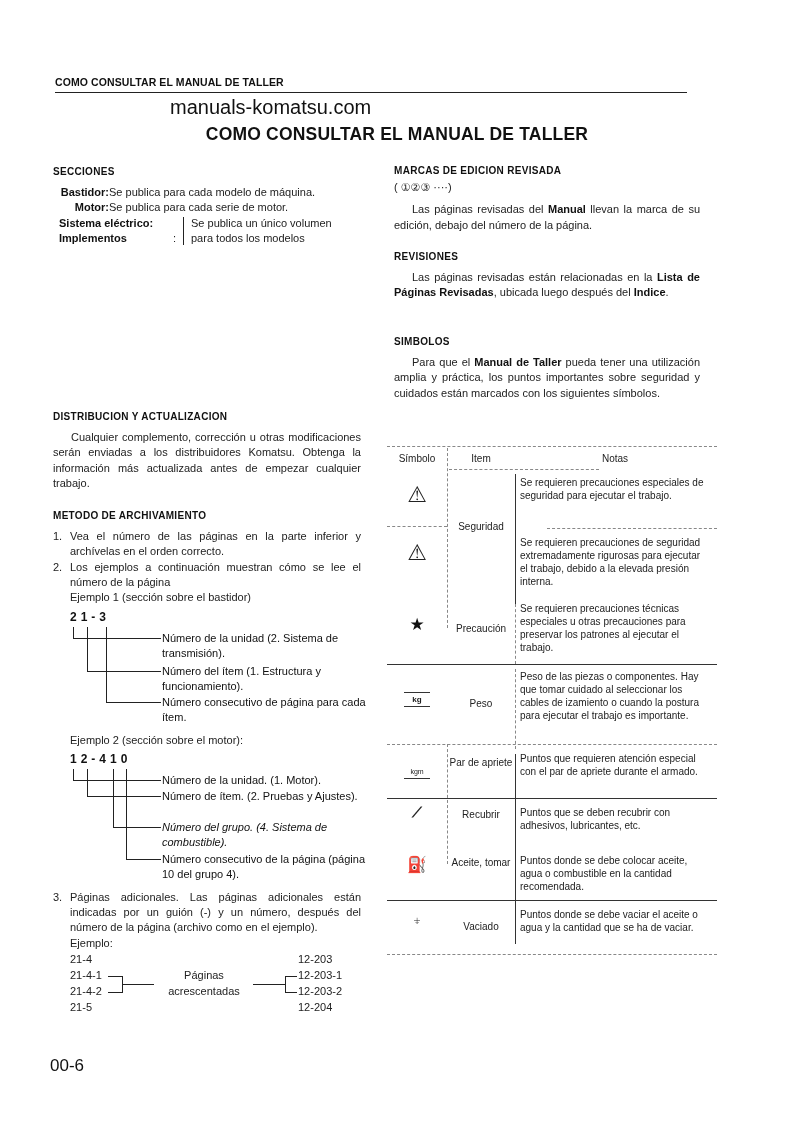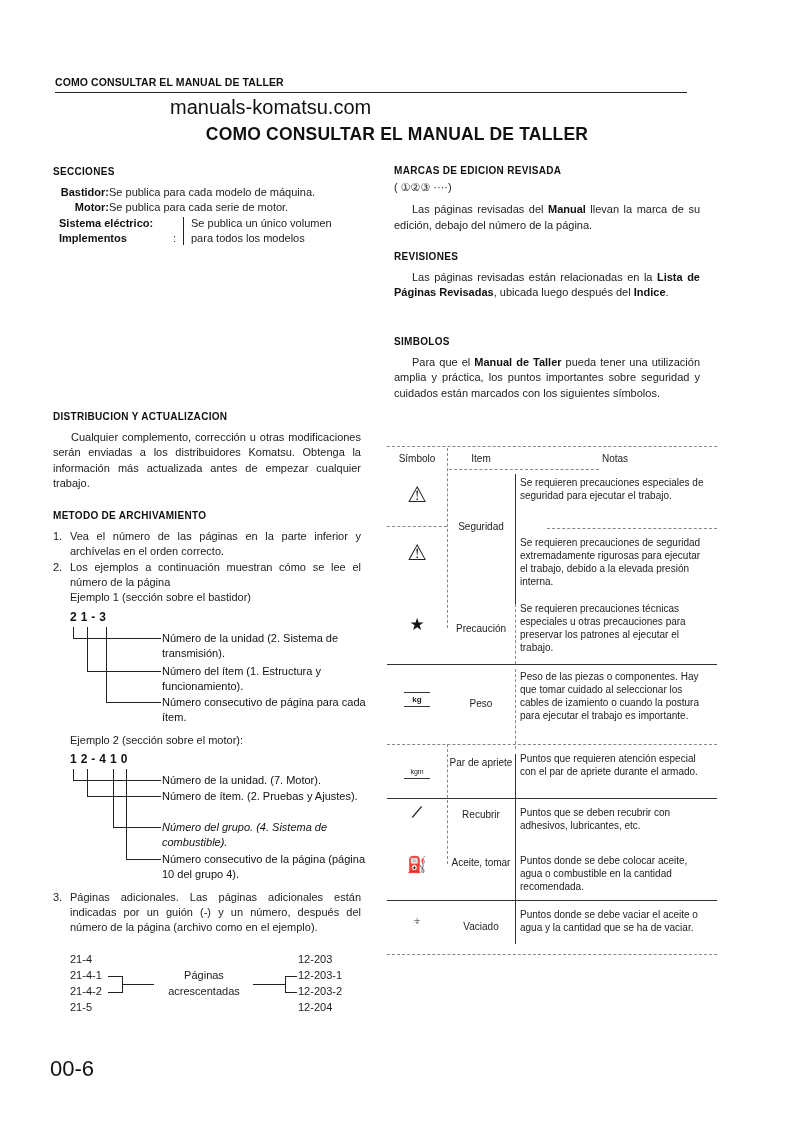--- a/index.html
+++ b/index.html
@@ -17,21 +17,21 @@
   .indent { text-indent:18px; }
   b { color:#111; }
   .def-row { display:flex;text-align:right; }
   .def-term { font-weight:bold; color:#111; }
   .list-item { display:flex; }
   .list-num { width:17px; flex:none; }
   .list-body { flex:1; text-align:justify; }
   .code { font-weight:bold; font-size:12px; letter-spacing:4px; color:#111; }
   .dl { position:absolute; background:#222; }
   .dtext { position:absolute; font-size:11px; line-height:15.2px; }
-  .page-number { left:50px; top:1056px; font-size:22px; }
+  .page-number { left:50px; top:1056px; font-size:17px; }
   
   .sym-table { position:absolute; left:387px; top:444px; width:330px; font-size:10px; line-height:13px; color:#222; }
   .sym-row { position:absolute; left:0; width:330px; }
   .cell-icon { position:absolute; left:0; width:60px; text-align:center; }
   .cell-item { position:absolute; left:62px; width:64px; text-align:center; }
   .cell-note { position:absolute; left:133px; width:190px; }
   .hr { position:absolute; left:0; width:330px; height:1px; background:#333; }
   .hr.dotted { background:none; border-top:1px dashed #888; height:0; }
   .vr { position:absolute; width:1px; background:#333; }
   .vr.dotted { background:none; border-left:1px dashed #888; width:0; }
@@ -100,31 +100,32 @@
 <div class="abs" style="left:70px; top:752px; width:300px; height:120px;">
   <div class="code" style="position:absolute; left:0; top:0;">12-410</div>
   <div class="dl" style="left:3px; top:17px; width:1px; height:11px;"></div>
   <div class="dl" style="left:3px; top:28px; width:88px; height:1px;"></div>
   <div class="dl" style="left:17px; top:17px; width:1px; height:28px;"></div>
   <div class="dl" style="left:17px; top:44px; width:74px; height:1px;"></div>
   <div class="dl" style="left:43px; top:17px; width:1px; height:59px;"></div>
   <div class="dl" style="left:43px; top:75px; width:48px; height:1px;"></div>
   <div class="dl" style="left:56px; top:17px; width:1px; height:91px;"></div>
   <div class="dl" style="left:56px; top:107px; width:35px; height:1px;"></div>
-  <div class="dtext" style="left:92px; top:21px; width:208px;">Número de la unidad. (7. Motor).</div>
+  <div class="dtext" style="left:92px; top:21px; width:208px;">Número de la unidad. (1. Motor).</div>
   <div class="dtext" style="left:92px; top:37px; width:208px;">Número de ítem. (2. Pruebas y Ajustes).</div>
   <div class="dtext" style="left:92px; top:68px; width:208px;font-style:italic;">Número del grupo. (4. Sistema de combustible).</div>
   <div class="dtext" style="left:92px; top:100px; width:208px;">Número consecutivo de la página (página 10 del grupo 4).</div>
 </div>
 
 <div class="abs col col-left" style="top:890px;">
   <div class="list-item">
     <span class="list-num">3.</span>
     <span class="list-body">Páginas adicionales. Las páginas adicionales están indicadas por un guión (-) y un número, después del número de la página (archivo como en el ejemplo).</span>
   </div>
+  <div style="padding-left:17px;">Ejemplo:</div>
 </div>
 
 <div class="abs col" style="left:70px; top:952px; width:300px; height:64px;">
   <div style="position:absolute; left:0; top:0;">21-4</div>
   <div style="position:absolute; left:0; top:16px;">21-4-1</div>
   <div style="position:absolute; left:0; top:32px;">21-4-2</div>
   <div style="position:absolute; left:0; top:48px;">21-5</div>
   <div class="dl" style="left:38px; top:24px; width:14px; height:1px;"></div>
   <div class="dl" style="left:38px; top:40px; width:14px; height:1px;"></div>
   <div class="dl" style="left:52px; top:24px; width:1px; height:17px;"></div>

